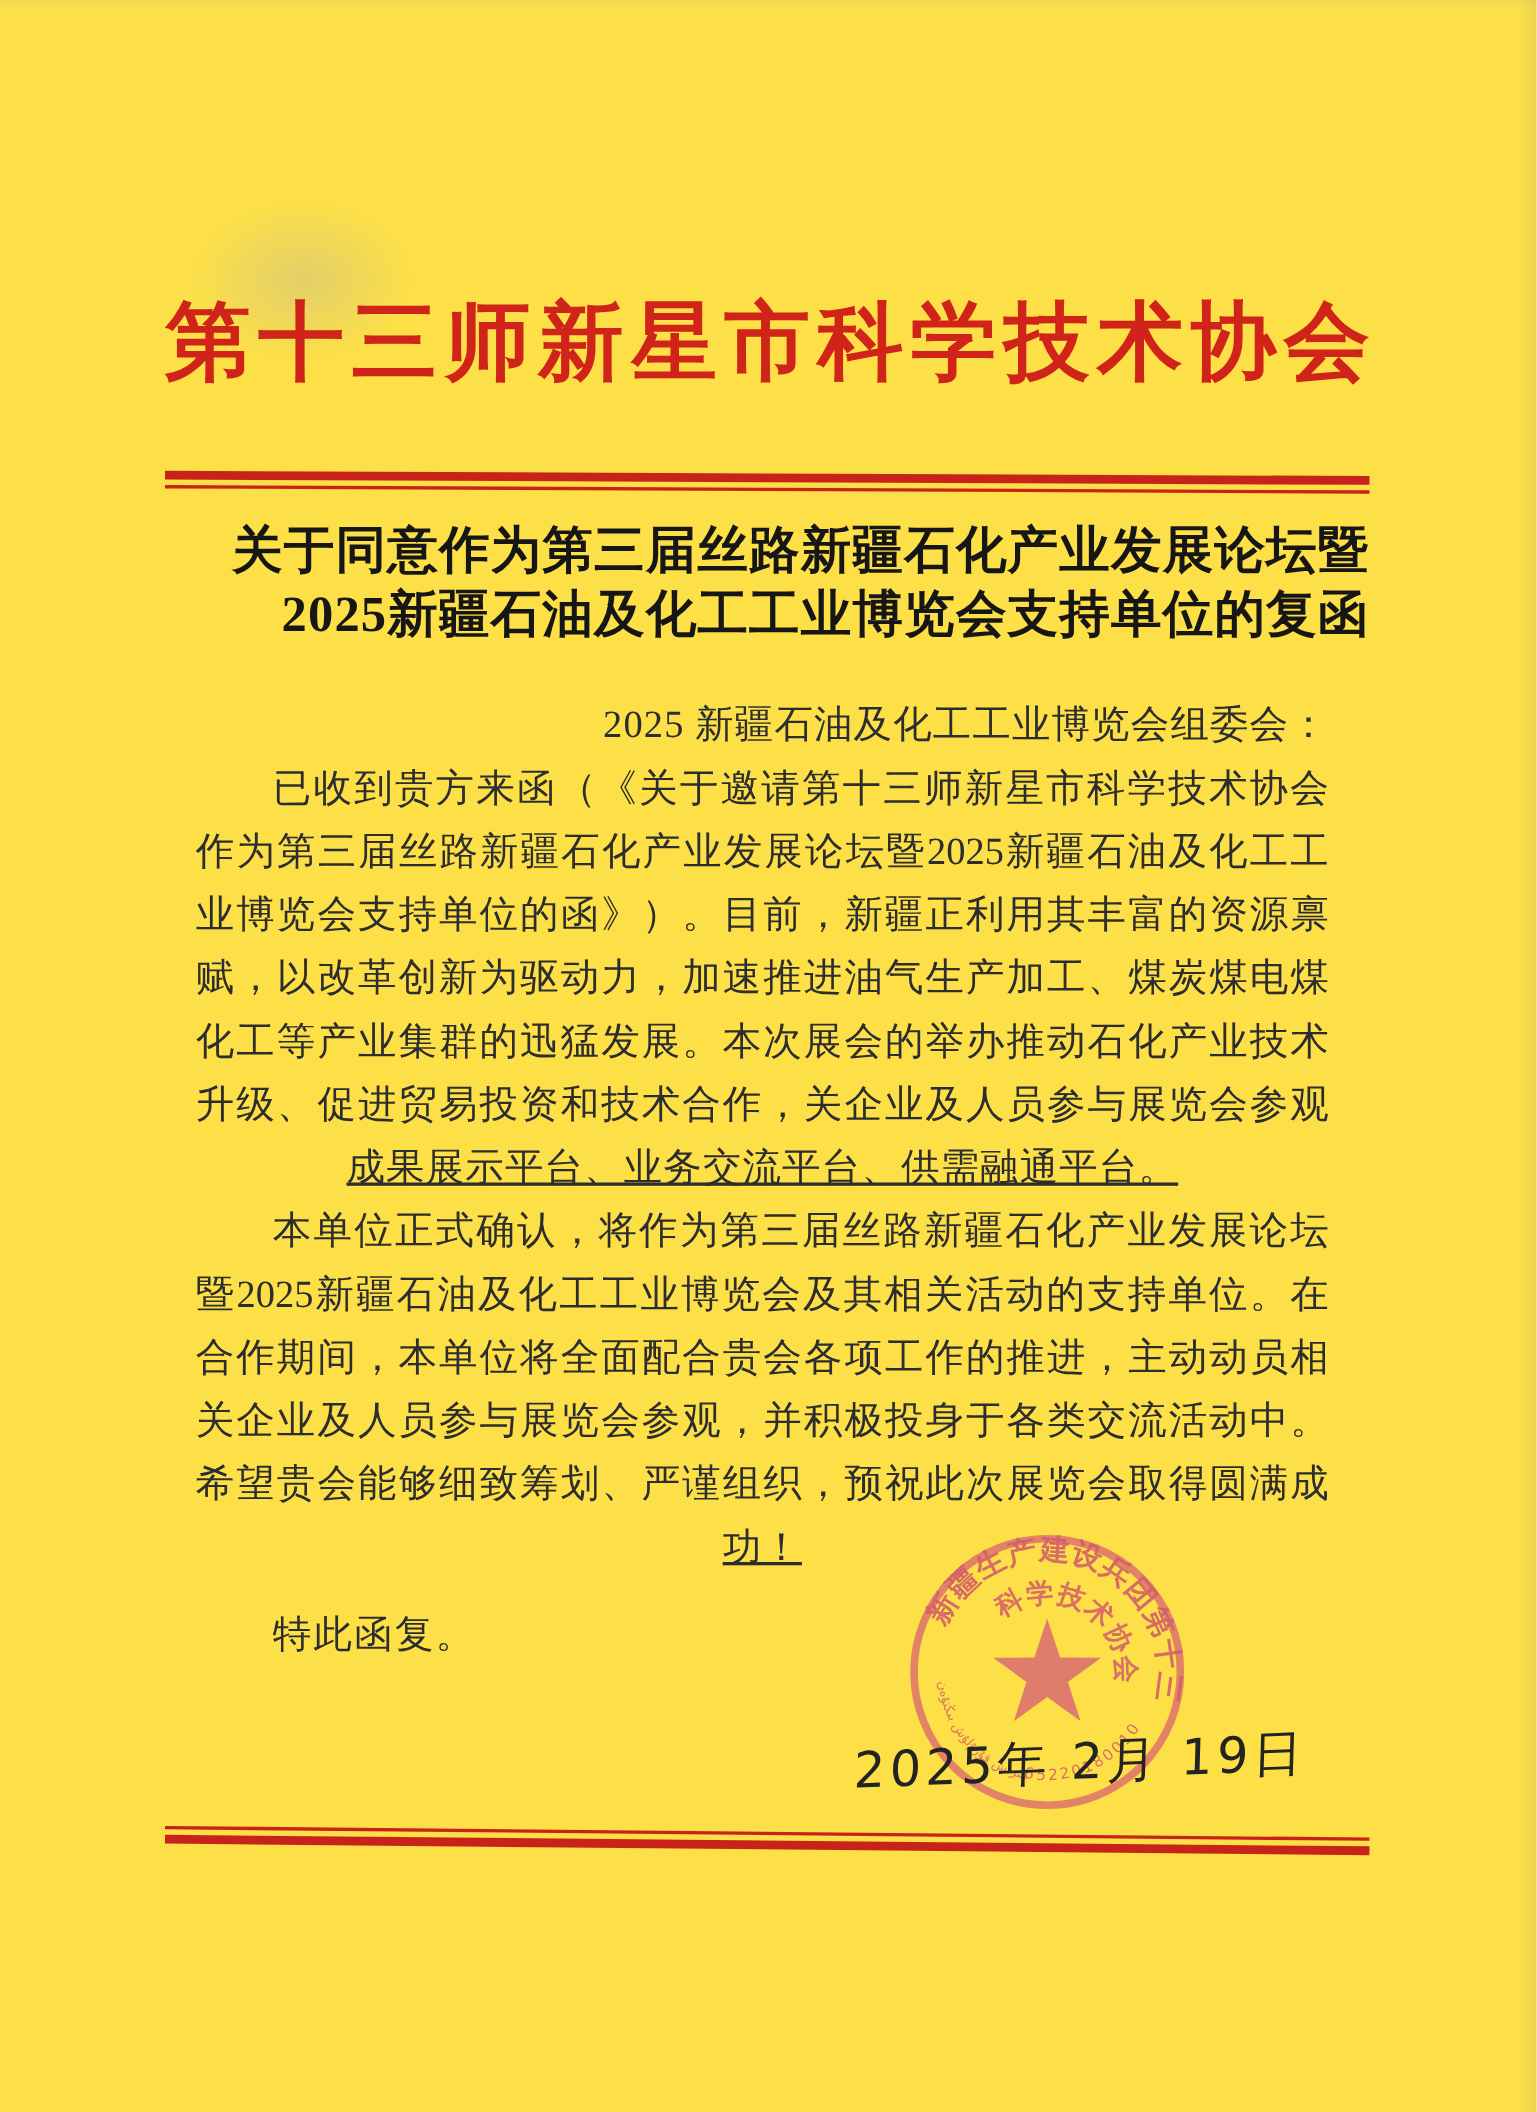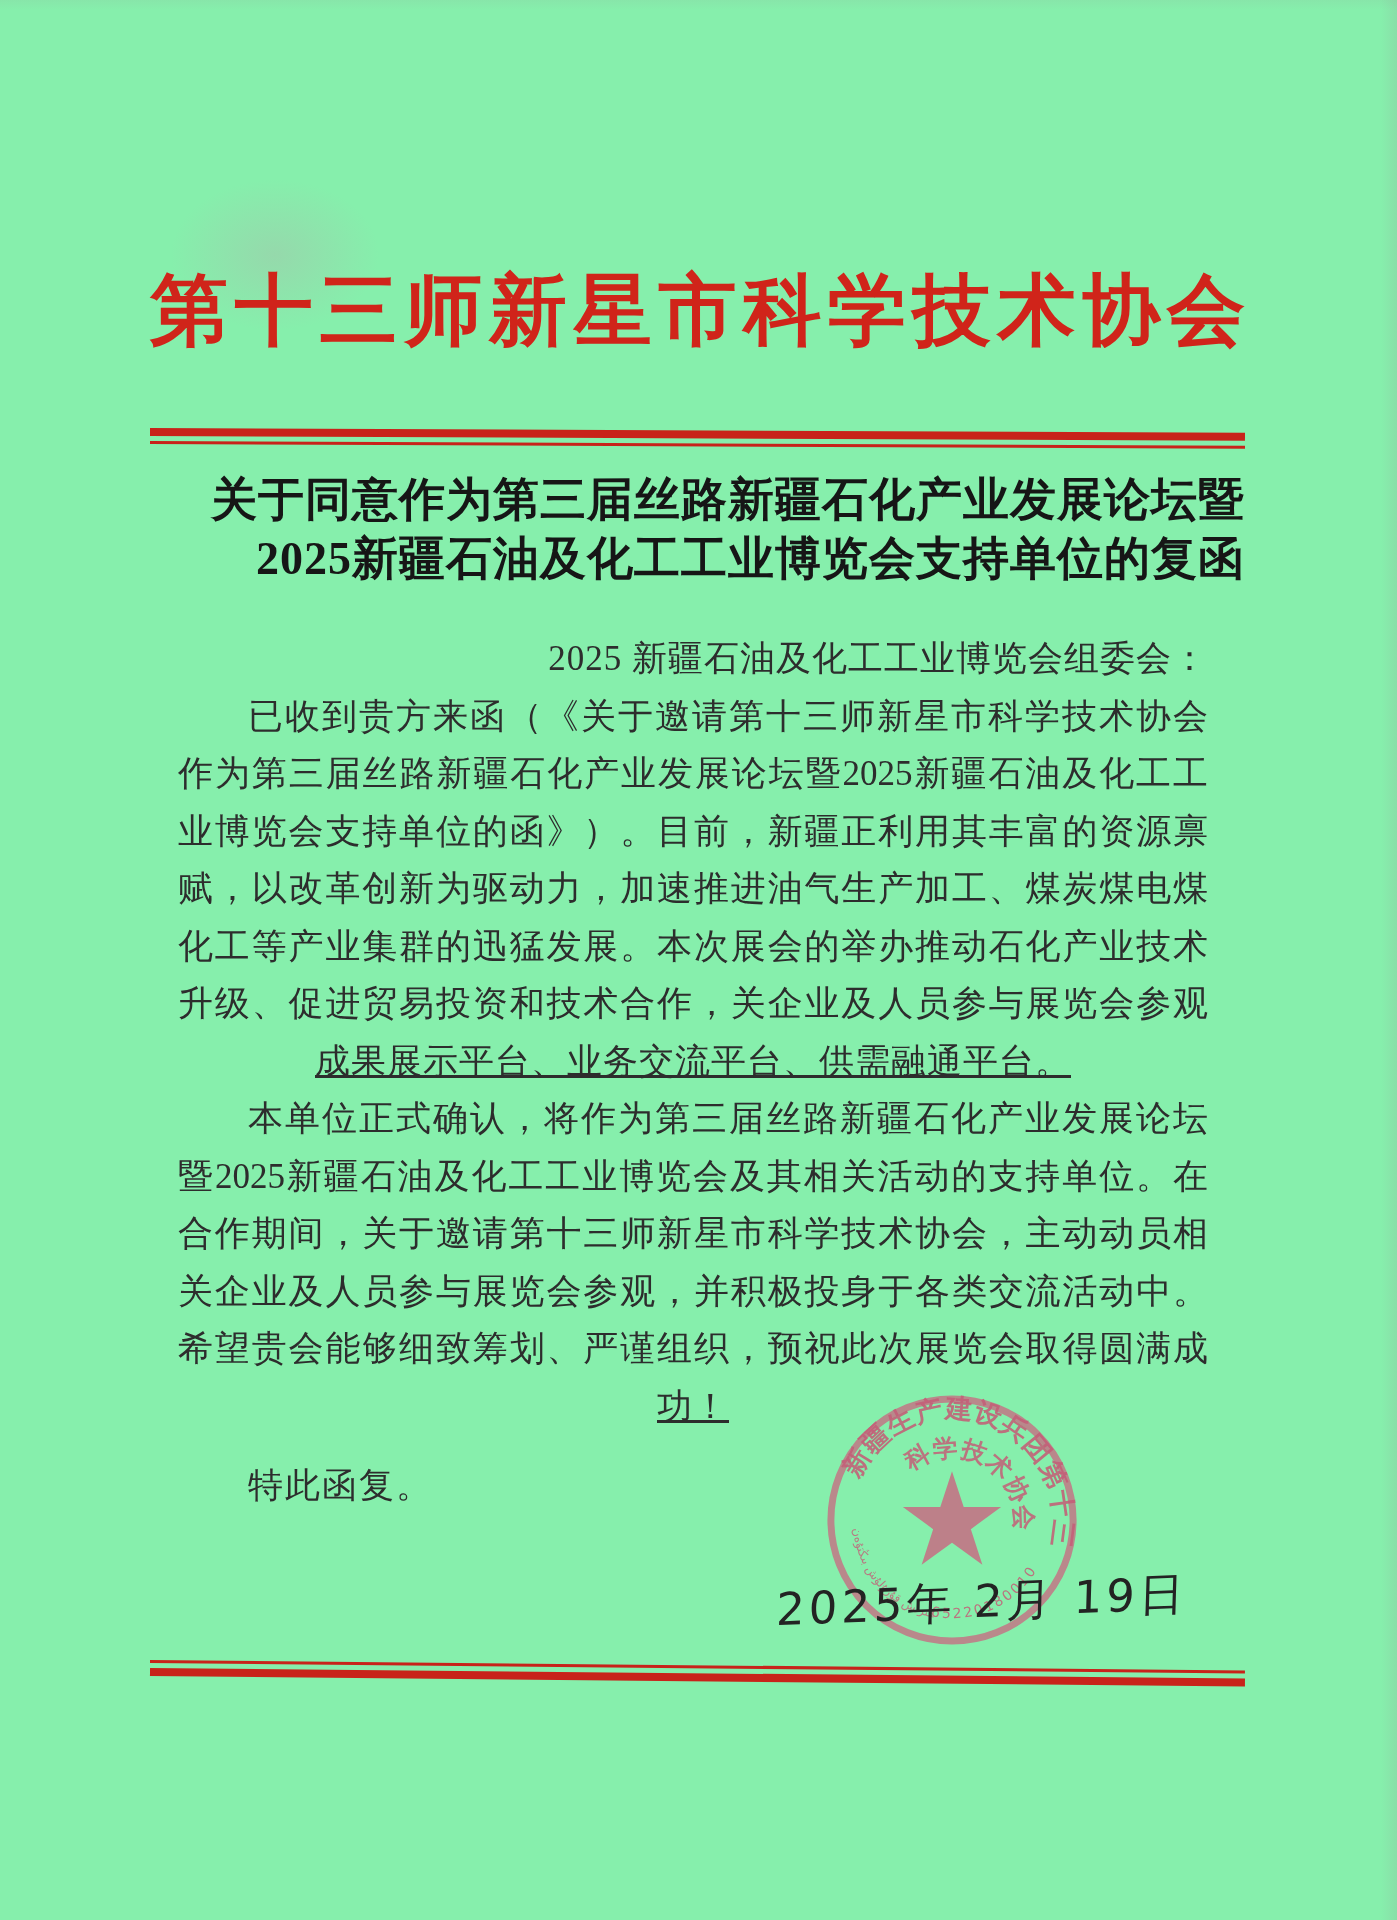--- a/index.html
+++ b/index.html
@@ -1,20 +1,20 @@
 <!DOCTYPE html>
 <html><head>
 <meta charset="utf-8">
 <style>
   html,body{margin:0;padding:0;}
   body{background:#ffffff;}
   .page{
     position:relative;
     width:1397px;height:1920px;
-    background:#86efac;
+    background:#fde047;
     overflow:hidden;
     font-family:"Liberation Serif","DejaVu Serif",serif;
   }
   
   .smudge-tl{
     position:absolute;left:130px;top:150px;width:290px;height:210px;
     background:radial-gradient(closest-side,rgba(178,176,170,0.35),rgba(178,176,170,0) 72%);
     pointer-events:none;
   }
   .edge-right{
@@ -107,21 +107,21 @@
     <div class="bodyline salut">2025 新疆石油及化工工业博览会组委会：</div>
     <div class="bodyline jline indent">已收到贵方来函（《关于邀请第十三师新星市科学技术协会</div>
     <div class="bodyline jline">作为第三届丝路新疆石化产业发展论坛暨2025新疆石油及化工工</div>
     <div class="bodyline jline">业博览会支持单位的函》）。目前，新疆正利用其丰富的资源禀</div>
     <div class="bodyline jline">赋，以改革创新为驱动力，加速推进油气生产加工、煤炭煤电煤</div>
     <div class="bodyline jline">化工等产业集群的迅猛发展。本次展会的举办推动石化产业技术</div>
     <div class="bodyline jline">升级、促进贸易投资和技术合作，关企业及人员参与展览会参观</div>
     <div class="bodyline endline">成果展示平台、业务交流平台、供需融通平台。</div>
     <div class="bodyline jline indent">本单位正式确认，将作为第三届丝路新疆石化产业发展论坛</div>
     <div class="bodyline jline">暨2025新疆石油及化工工业博览会及其相关活动的支持单位。在</div>
-    <div class="bodyline jline">合作期间，关于邀请第十三师新星市科学技术协会，主动动员相</div>
+    <div class="bodyline jline">合作期间，本单位将全面配合贵会各项工作的推进，主动动员相</div>
     <div class="bodyline jline">关企业及人员参与展览会参观，并积极投身于各类交流活动中。</div>
     <div class="bodyline jline">希望贵会能够细致筹划、严谨组织，预祝此次展览会取得圆满成</div>
     <div class="bodyline endline">功！</div>
   </div>
 
   <div class="closing">特此函复。</div>
 
   <div class="stamp">
     <svg viewBox="0 0 270 270">
       <defs>

